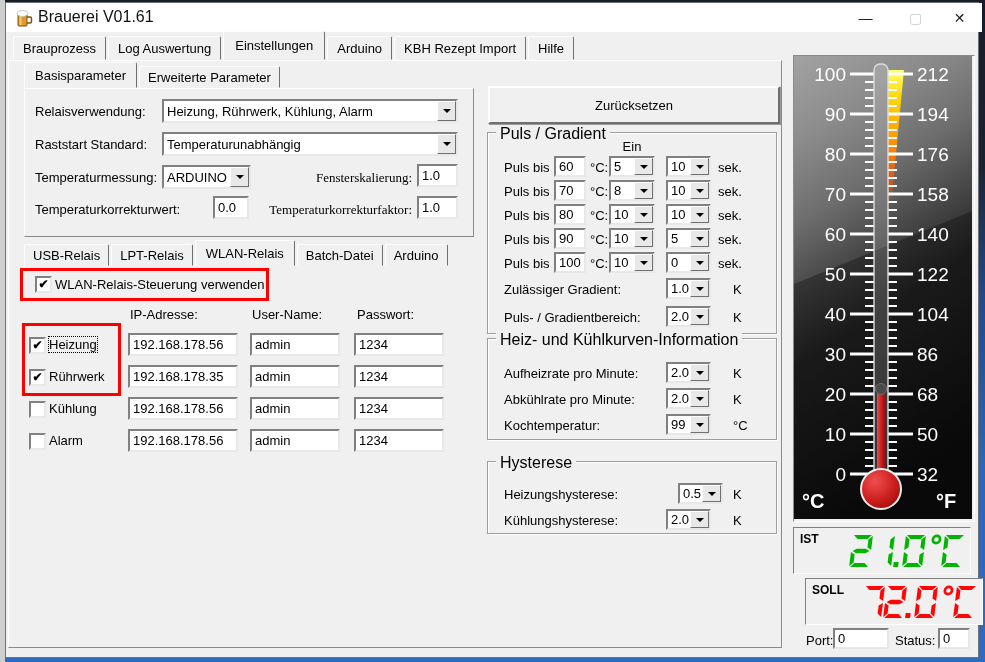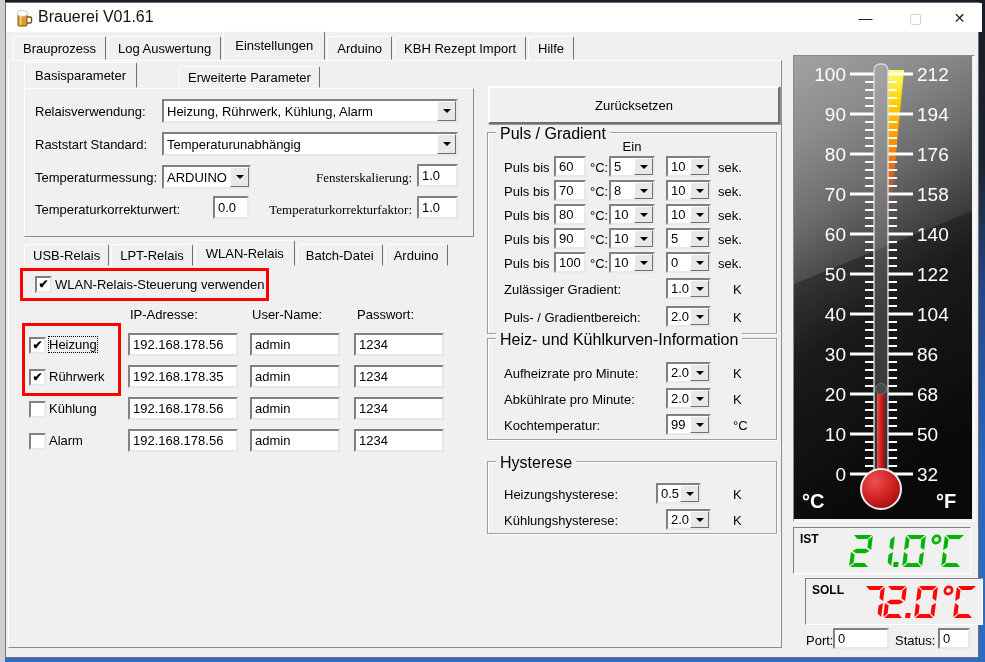--- a/index.html
+++ b/index.html
@@ -81,21 +81,21 @@
       <div class="tab">Brauprozess</div>
       <div class="tab">Log Auswertung</div>
       <div class="tab active">Einstellungen</div>
       <div class="tab">Arduino</div>
       <div class="tab">KBH Rezept Import</div>
       <div class="tab">Hilfe</div>
     </div>
 
   <div class="abs page3d" style="left:8px;top:60px;width:772px;height:586px;"></div>
 
-  <div class="tabrow inner" id="param-tabs" style="left:24px;top:64px;height:24px;z-index:2;gap:40px;">
+  <div class="tabrow inner" id="param-tabs" style="left:24px;top:64px;height:24px;z-index:2;">
       <div class="tab active">Basisparameter</div>
       <div class="tab">Erweiterte Parameter</div>
     </div>
   <div class="abs page3d" style="left:24px;top:88px;width:448px;height:147px;"></div>
 
   <div class="lbl" style="left:35px;top:104px;">Relaisverwendung:</div>
   <div class="combo" style="left:162px;top:99px;width:296px;height:24px;">
     <span class="ctext">Heizung, Rührwerk, Kühlung, Alarm</span>
     <span class="dd">
         <span class="arr"></span>
@@ -313,21 +313,21 @@
           </span>
         </div>
         <div class="lbl" style="left: 245px; top: 79px;">°C</div>
       </div>
   </div>
 
   <div class="gbox" id="hyst-box" style="left:487px;top:441px;width:288px;height:71px;margin-top:20px;">
     <span class="gtitle">Hysterese</span>
     <div id="hyst-rows">
         <div class="lbl" style="left: 16px; top: 25px;">Heizungshysterese:</div>
-        <div class="combo" style="left: 168px; top: 21px; width: 45px; height: 21px;">
+        <div class="combo" style="left: 190px; top: 21px; width: 45px; height: 21px;">
           <span class="ctext">0.5</span>
           <span class="dd">
             <span class="arr"></span>
           </span>
         </div>
         <div class="lbl" style="left: 245px; top: 25px;">K</div>
         <div class="lbl" style="left: 16px; top: 51px;">Kühlungshysterese:</div>
         <div class="combo" style="left: 178px; top: 47px; width: 45px; height: 21px;">
           <span class="ctext">2.0</span>
           <span class="dd">

